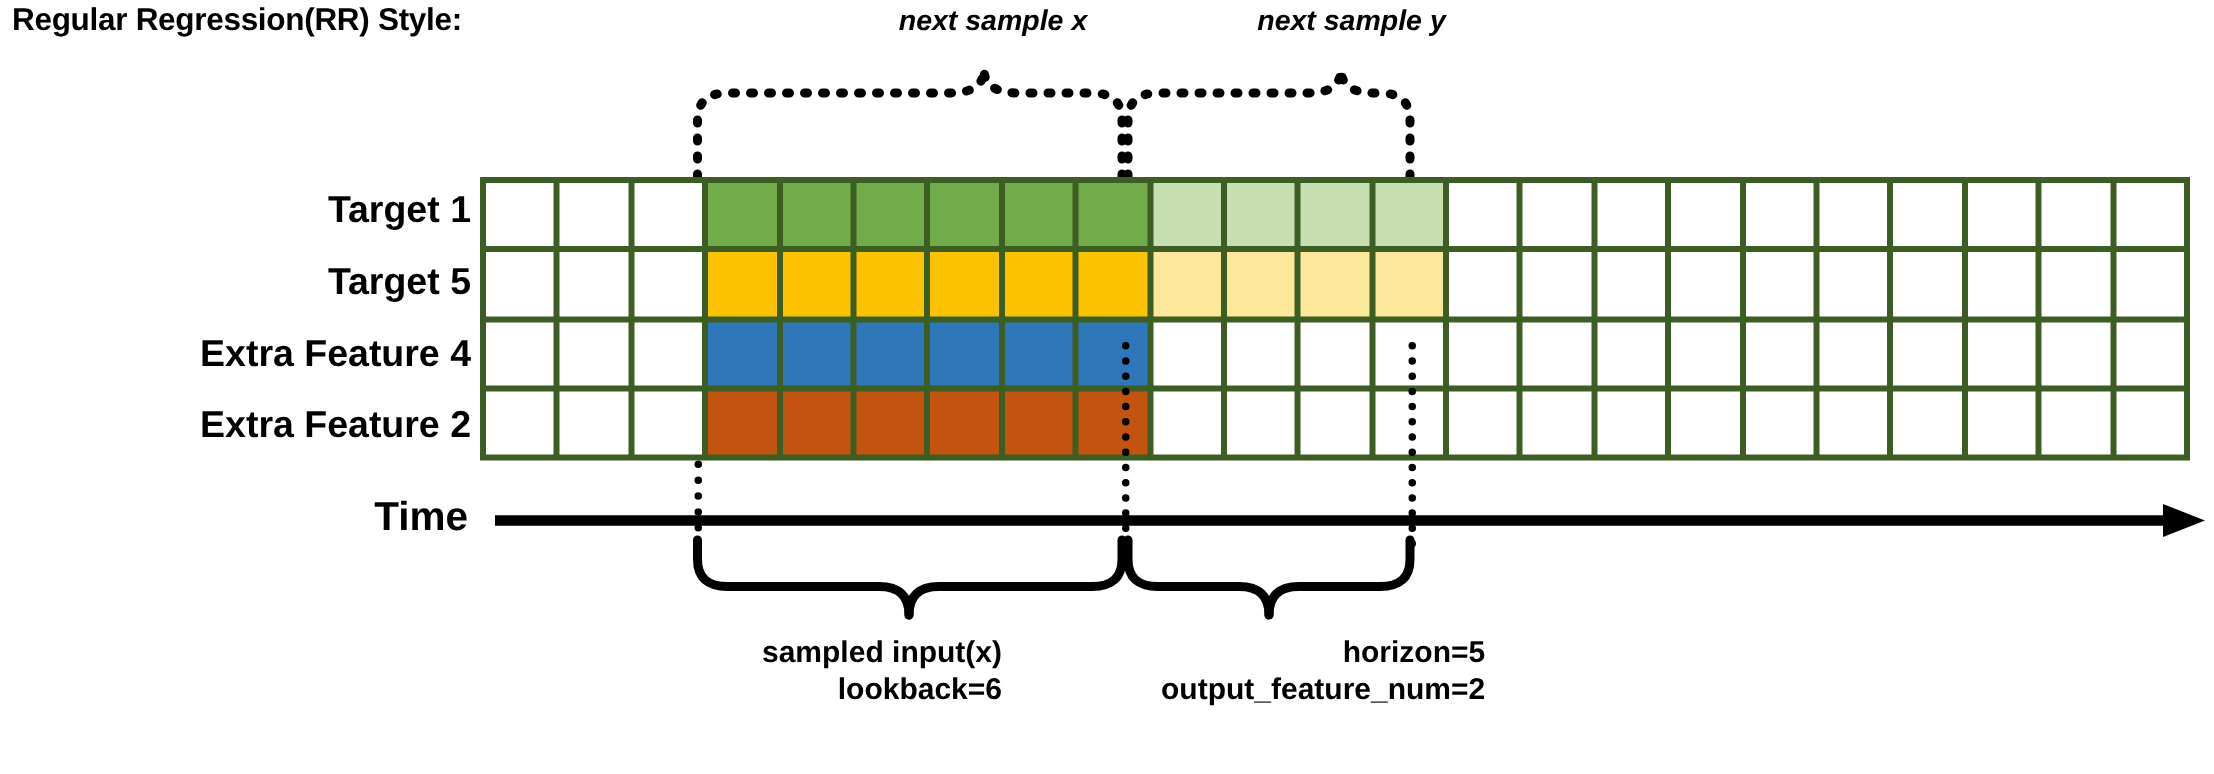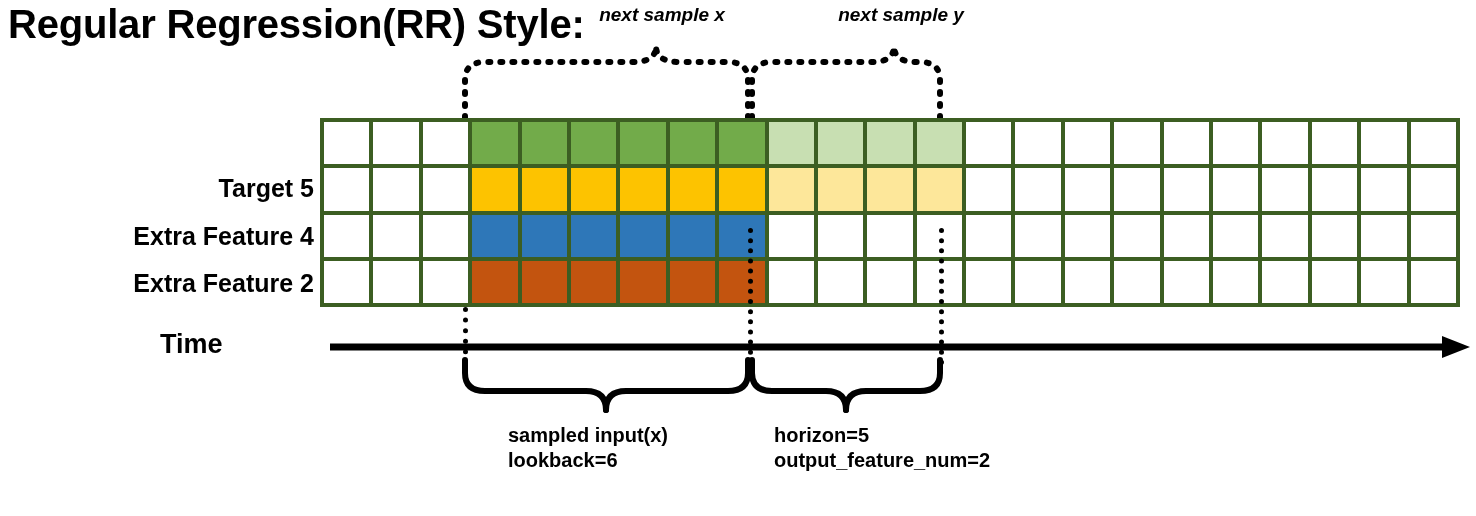--- a/index.html
+++ b/index.html
@@ -17,21 +17,21 @@
     height: 516px;
     overflow: hidden;
     background: #ffffff;
   }
 
   
   #title {
     position: absolute;
     left: 8px;
     top: 2px;
-    font-size: 40px;
+    font-size: 21px;
     font-weight: 700;
     color: #000000;
     letter-spacing: -0.2px;
     white-space: nowrap;
   }
 
   
   .top-label {
     position: absolute;
     font-size: 19px;
@@ -83,20 +83,21 @@
   .cell.goldlight  { background: #fde79a; }
   .cell.blue       { background: #2e77b8; }
   .cell.orange     { background: #c3540f; }
 
   
   #time-label {
     position: absolute;
     left: 160px;
     top: 329px;
     width: 152px;
+    text-align: right;
     font-size: 27px;
     font-weight: 700;
     color: #000;
     white-space: nowrap;
   }
   #time-axis {
     position: absolute;
     left: 330px;
     top: 332px;
     width: 1140px;
@@ -124,20 +125,21 @@
   }
 
   
   .bottom-caption {
     position: absolute;
     font-size: 20px;
     font-weight: 600;
     color: #000000;
     line-height: 25px;
     white-space: nowrap;
+    text-align: right;
   }
   #caption-input  { left: 508px; top: 423px; }
   #caption-output { left: 774px; top: 423px; }
 </style>
 </head>
 <body>
 
 <div id="canvas">
 
   <div id="title">Regular Regression(RR) Style:</div>
@@ -149,20 +151,21 @@
     <g fill="none" stroke="#000000" stroke-width="6" stroke-linecap="round" stroke-dasharray="2 10">
 
       <path d="M 465 118 L 465 80 Q 465 62 485 62 L 633 62 Q 656 62 656 46"></path>
       <path d="M 748 118 L 748 80 Q 748 62 728 62 L 679 62 Q 656 62 656 46"></path>
 
       <path d="M 752 118 L 752 80 Q 752 62 772 62 L 872 62 Q 894 62 894 46"></path>
       <path d="M 940 118 L 940 80 Q 940 62 920 62 L 916 62 Q 894 62 894 46"></path>
     </g>
   </svg>
 
+  <div class="row-label" id="row-label-0">Target 1</div>
   <div class="row-label" id="row-label-1">Target 5</div>
   <div class="row-label" id="row-label-2">Extra Feature 4</div>
   <div class="row-label" id="row-label-3">Extra Feature 2</div>
 
   <div id="grid" style="grid-template-columns: repeat(23, 1fr); grid-template-rows: repeat(4, 1fr);">
       <div class="cell"></div>
       <div class="cell"></div>
       <div class="cell"></div>
       <div class="cell green"></div>
       <div class="cell green"></div>

